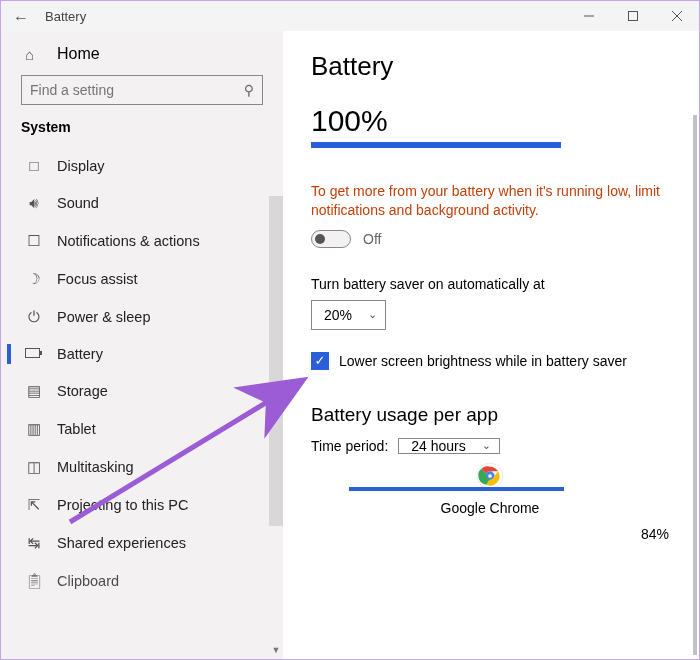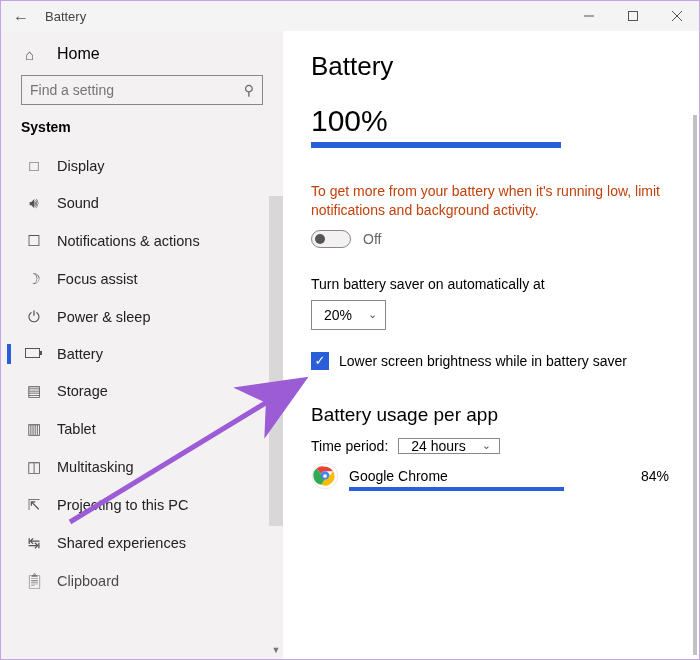--- a/index.html
+++ b/index.html
@@ -37,21 +37,21 @@
   .toggle { width: 40px; height: 18px; border: 1px solid #888; border-radius: 10px; position: relative; background: #f3f1f2;}
   .toggle .knob { width: 10px; height: 10px; background: #555; border-radius: 50%; position: absolute; left: 3px; top: 3px;}
   .togglelabel { font-size: 14px; color: #666; }
   .autolabel { font-size: 14px; margin-bottom: 8px; }
   .combo { display: inline-flex; align-items: center; border: 1px solid #888; height: 30px; padding: 0 8px 0 12px; font-size: 14px; gap: 16px; margin-bottom: 22px;}
   .combo .chev { font-size: 11px; color: #555; }
   .checkrow { display: flex; align-items: center; gap: 10px; font-size: 14px; margin-bottom: 34px;}
   .checkbox { width: 18px; height: 18px; background: #2b5fd9; display: flex; align-items: center; justify-content: center; color: #fff; font-size: 13px;}
   .periodrow { display: flex; align-items: center; gap: 10px; font-size: 14px; margin-top: 12px;}
   .periodrow .combo { margin-bottom: 0; height: 16px;}
-  .approw { display: flex; align-items: center; gap: 10px; margin-top: 8px;}
+  .approw { display: flex; align-items: center; gap: 10px; margin-top: 8px; flex-direction: column;}
   .appicon { width: 28px; height: 28px; }
   .appname { font-size: 14px; flex: 0 0 auto; }
   .apppct { font-size: 14px; margin-left: auto; }
   .appbar { height: 4px; background: #2b5fd9; width: 215px; position: absolute; }
   .arrow { position: absolute; left: 50px; top: 362px; pointer-events: none; z-index: 5;}
   svg { display: block; }
 </style>
 </head>
 <body>
 

